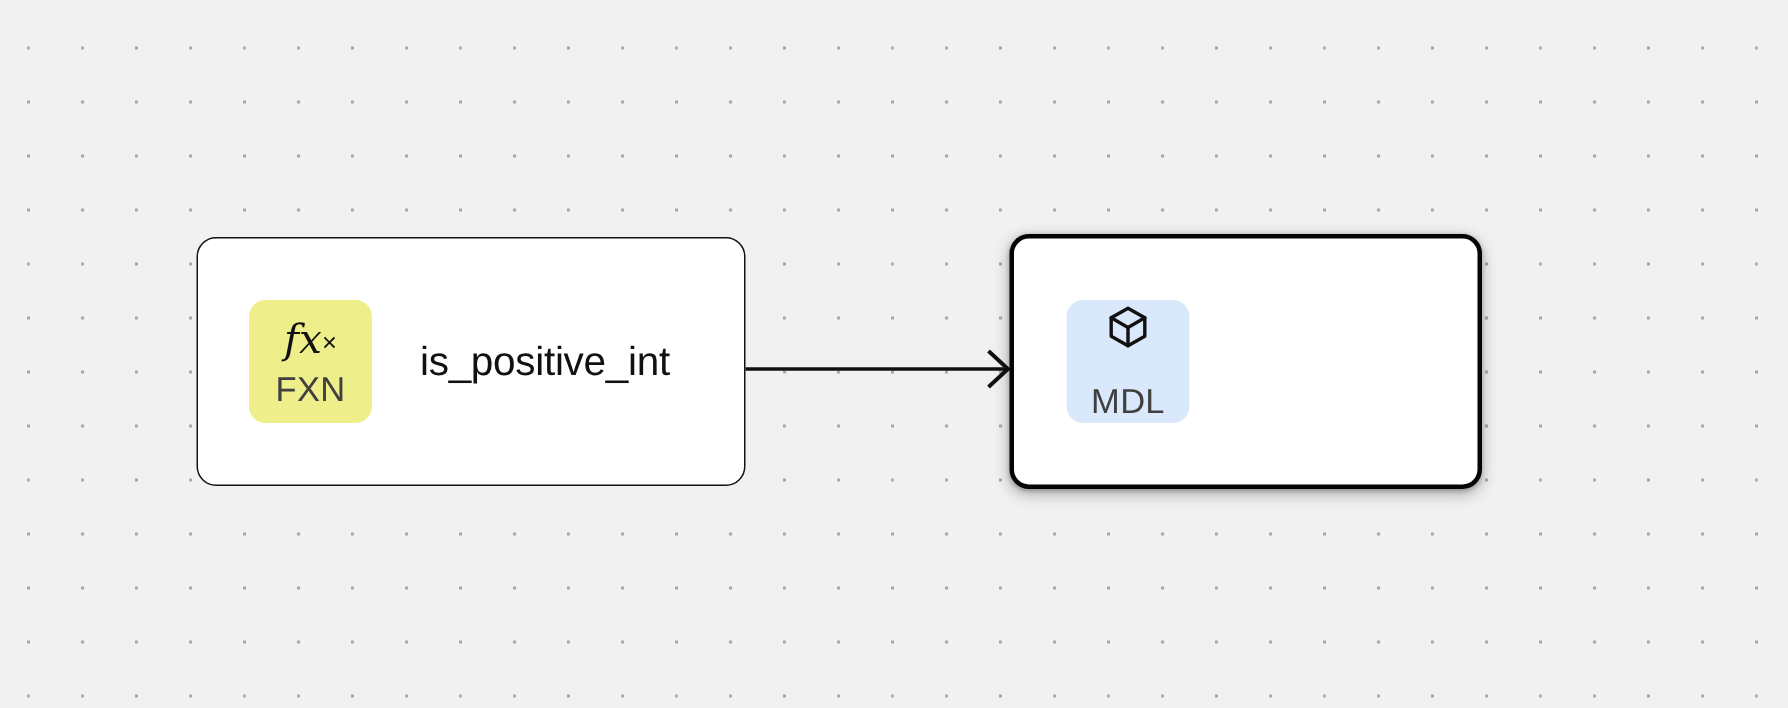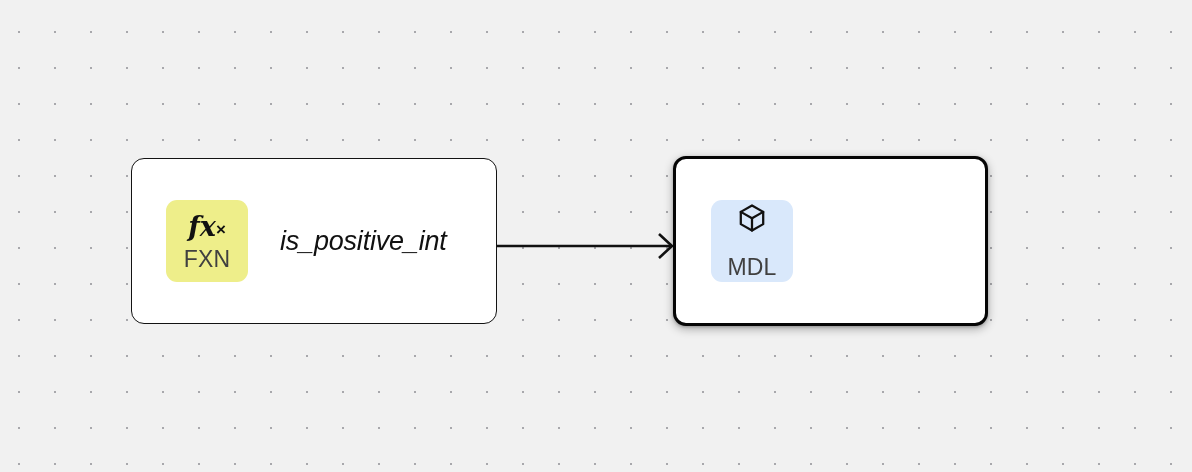--- a/index.html
+++ b/index.html
@@ -92,21 +92,20 @@
     justify-content: center;
     color: #111111;
   }
   .fx-glyph {
     font-family: "DejaVu Serif", serif;
     font-style: italic;
     font-size: 27px;
     line-height: 1;
     letter-spacing: 0px;
     color: #111111;
-    font-weight: bold;
   }
   .fx-glyph .times {
     font-family: "Liberation Sans", sans-serif;
     font-style: normal;
     font-size: 17px;
     vertical-align: 1px;
   }
   .badge-label {
     font-size: 23px;
     letter-spacing: 0.2px;
@@ -115,21 +114,20 @@
     font-family: "Liberation Sans", sans-serif;
   }
 
   
   .node-title {
     font-size: 27px;
     color: #111111;
     white-space: nowrap;
     font-family: "Liberation Sans", sans-serif;
     letter-spacing: -0.2px;
-    font-style: italic;
   }
   #node-is-positive-int .node-title { margin-left: 32px; }
   #node-my-model .node-title { margin-left: 33px; }
 </style>
 </head>
 <body>
 
 <div id="flow-canvas">
 
   <svg id="edge-layer" viewBox="0 0 1192 472" width="1192" height="472">

